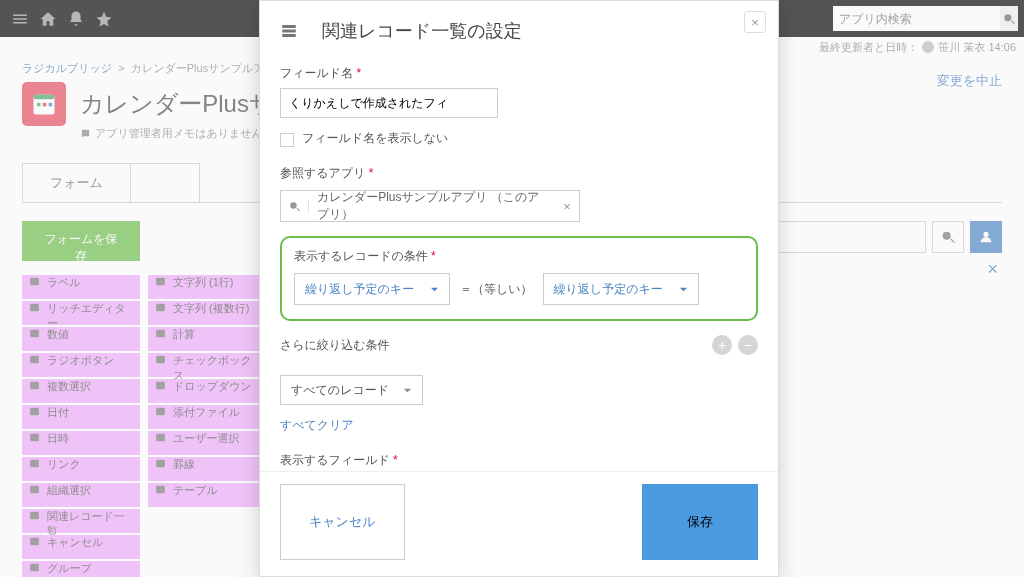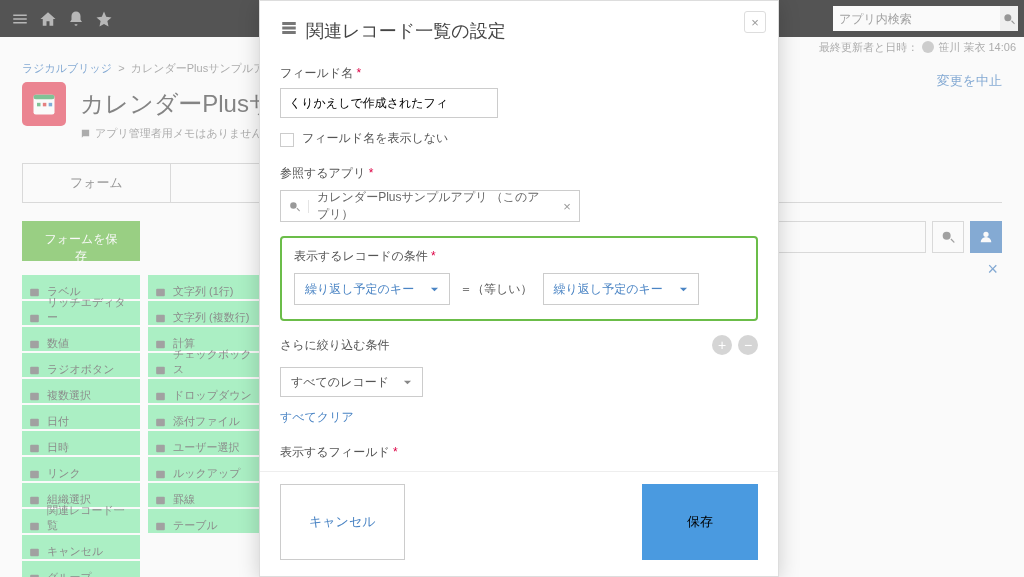--- a/index.html
+++ b/index.html
@@ -29,60 +29,60 @@
 .app-title{font-size:24px;color:#4b4b4b;margin-left:14px}
 .memo{font-size:11px;color:#888;margin-left:58px;display:flex;align-items:center;gap:4px}
 .memo svg{width:11px;height:11px;fill:#888}
 .memo .edit-link{color:#4a84c4}
 .hdr-actions{position:absolute;right:22px;top:72px;display:flex;gap:18px}
 .btn-cancel{background:none;border:none;color:#4a84c4;font-size:13px;cursor:pointer}
 .btn-update{background:#e6e6e6;border:none;padding:10px 22px;font-size:13px;color:#666;cursor:pointer}
 
 
 .tabs{margin:22px 22px 0 22px;display:flex;border-bottom:1px solid #ccc}
-.tab{padding:10px 47px;border:1px solid #ccc;border-bottom:none;background:#fff;font-size:13px;color:#666;cursor:pointer}
+.tab{padding:10px 27px;border:1px solid #ccc;border-bottom:none;background:#fff;font-size:13px;color:#666;cursor:pointer}
 .tab+.tab{margin-left:-1px}
 
 
 .form-body{display:flex;padding:18px 22px}
 .palette-col{display:flex;gap:8px}
 .save-form{background:#6bbd49;color:#fff;border:none;padding:10px 22px;font-size:12px;cursor:pointer;width:118px;height:40px}
 .plist{display:flex;flex-direction:column;gap:2px;width:118px}
-.pal{display:flex;align-items:flex-end;height:24px;background:#86efac;padding:0 6px;font-size:11px;color:#555;gap:6px;cursor:grab}
+.pal{display:flex;align-items:flex-start;height:24px;background:#f0abfc;padding:0 6px;font-size:11px;color:#555;gap:6px;cursor:grab}
 .pal svg{width:13px;height:13px;fill:#777;flex:none}
 
 .right-pane{flex:1;margin-left:16px}
 .search-row{display:flex;align-items:center;justify-content:flex-end;gap:6px}
 .search-row input{border:1px solid #ccc;height:32px;width:160px;padding:0 6px;font-size:12px}
 .search-row .sbtn{width:32px;height:32px;border:1px solid #ccc;background:#fff;display:flex;align-items:center;justify-content:center;cursor:pointer}
 .search-row .sbtn svg{width:16px;height:16px;fill:#777}
 .search-row .ubtn{width:32px;height:32px;background:#4a84c4;display:flex;align-items:center;justify-content:center;cursor:pointer}
 .search-row .ubtn svg{width:16px;height:16px;fill:#fff}
 .close-row{color:#4a84c4;font-size:18px;text-align:right;padding:6px 4px 0;cursor:pointer}
 
 
 .modal-backdrop{position:absolute;inset:0;background:rgba(240,240,240,0.35)}
 .modal{position:absolute;left:259px;top:0;width:520px;height:577px;background:#fff;border:1px solid #ddd;box-shadow:0 4px 20px rgba(0,0,0,.18);display:flex;flex-direction:column}
-.modal-head{padding:18px 20px 10px;display:flex;gap:8px;position:relative}
+.modal-head{padding:18px 20px 10px;display:flex;align-items:center;gap:24px;position:relative}
 .modal-head svg{width:18px;height:18px;fill:#777}
 .modal-title{font-size:18px;color:#444}
 .modal-close{position:absolute;right:12px;top:10px;border:1px solid #ddd;border-radius:3px;width:22px;height:22px;display:flex;align-items:center;justify-content:center;font-size:13px;color:#999;cursor:pointer;background:#fff}
 .modal-body{padding:6px 20px 0;flex:1;overflow:auto}
 .mlabel{font-size:12px;color:#555;margin-top:6px}
 .req{color:#d04}
 .minput{border:1px solid #ccc;height:30px;padding:0 8px;font-size:12px;margin-top:6px;width:218px}
 .chk{display:flex;align-items:flex-end;gap:8px;margin-top:12px;font-size:12px;color:#555}
 .chk .box{width:14px;height:14px;border:1px solid #ccc}
 .lookup{display:flex;align-items:center;border:1px solid #ccc;height:32px;margin-top:8px;width:300px}
 .lookup .lic{width:28px;display:flex;align-items:center;justify-content:center;border-right:1px solid #e4e4e4}
 .lookup .lic svg{width:13px;height:13px;fill:#999}
 .lookup span{flex:1;padding:0 8px;font-size:12px;color:#666}
 .lookup .clr{width:24px;color:#999;cursor:pointer;text-align:center}
 
-.hl{border:2px solid #6bbd49;border-radius:4px;padding:10px 12px 14px;margin-top:14px}
+.hl{border:2px solid #6bbd49;border-radius:10px;padding:10px 12px 14px;margin-top:14px}
 .cond-row{display:flex;align-items:center;gap:10px;margin-top:8px}
 .select-box{border:1px solid #ccc;height:32px;display:flex;align-items:center;justify-content:space-between;padding:0 10px;font-size:12px;color:#4a84c4;cursor:pointer}
 .select-box svg{width:10px;height:10px;fill:#4a84c4}
 .eqtxt{font-size:12px;color:#555}
 
 .filter-block{margin-top:14px}
 .filter-sel{display:inline-flex;border:1px solid #ccc;height:30px;align-items:center;padding:0 10px;font-size:12px;color:#555;gap:14px;cursor:pointer}
 .filter-sel svg{width:9px;height:9px;fill:#888}
 .ops{float:right;display:flex;gap:6px}
 .opbtn{width:20px;height:20px;border-radius:50%;background:#d5d5d5;color:#fff;display:flex;align-items:center;justify-content:center;font-size:14px;cursor:pointer}
@@ -297,26 +297,20 @@
           <div class="pal">
             <svg viewBox="0 0 24 24">
               <rect x="4" y="5" width="16" height="14" rx="2"></rect>
             </svg>
             <span>ユーザー選択</span>
           </div>
           <div class="pal">
             <svg viewBox="0 0 24 24">
               <rect x="4" y="5" width="16" height="14" rx="2"></rect>
             </svg>
-            <span>ルックアップ</span>
-          </div>
-          <div class="pal">
-            <svg viewBox="0 0 24 24">
-              <rect x="4" y="5" width="16" height="14" rx="2"></rect>
-            </svg>
             <span>罫線</span>
           </div>
           <div class="pal">
             <svg viewBox="0 0 24 24">
               <rect x="4" y="5" width="16" height="14" rx="2"></rect>
             </svg>
             <span>テーブル</span>
           </div>
         </div>
     </div>
@@ -390,21 +384,21 @@
     </div>
 
     <div class="filter-block">
       <div class="mlabel" style="display:flex;align-items:center">
           <span>さらに絞り込む条件</span>
         <span class="ops" style="margin-left:auto">
             <span class="opbtn">+</span>
             <span class="opbtn">−</span>
           </span>
       </div>
-      <div style="margin-top:12px">
+      <div style="margin-top:20px">
         <div class="filter-sel">
             <span>すべてのレコード</span>
             <svg viewBox="0 0 10 10">
               <path d="M1 3l4 4 4-4z"></path>
             </svg>
           </div>
       </div>
       <div class="link">すべてクリア</div>
     </div>
 

